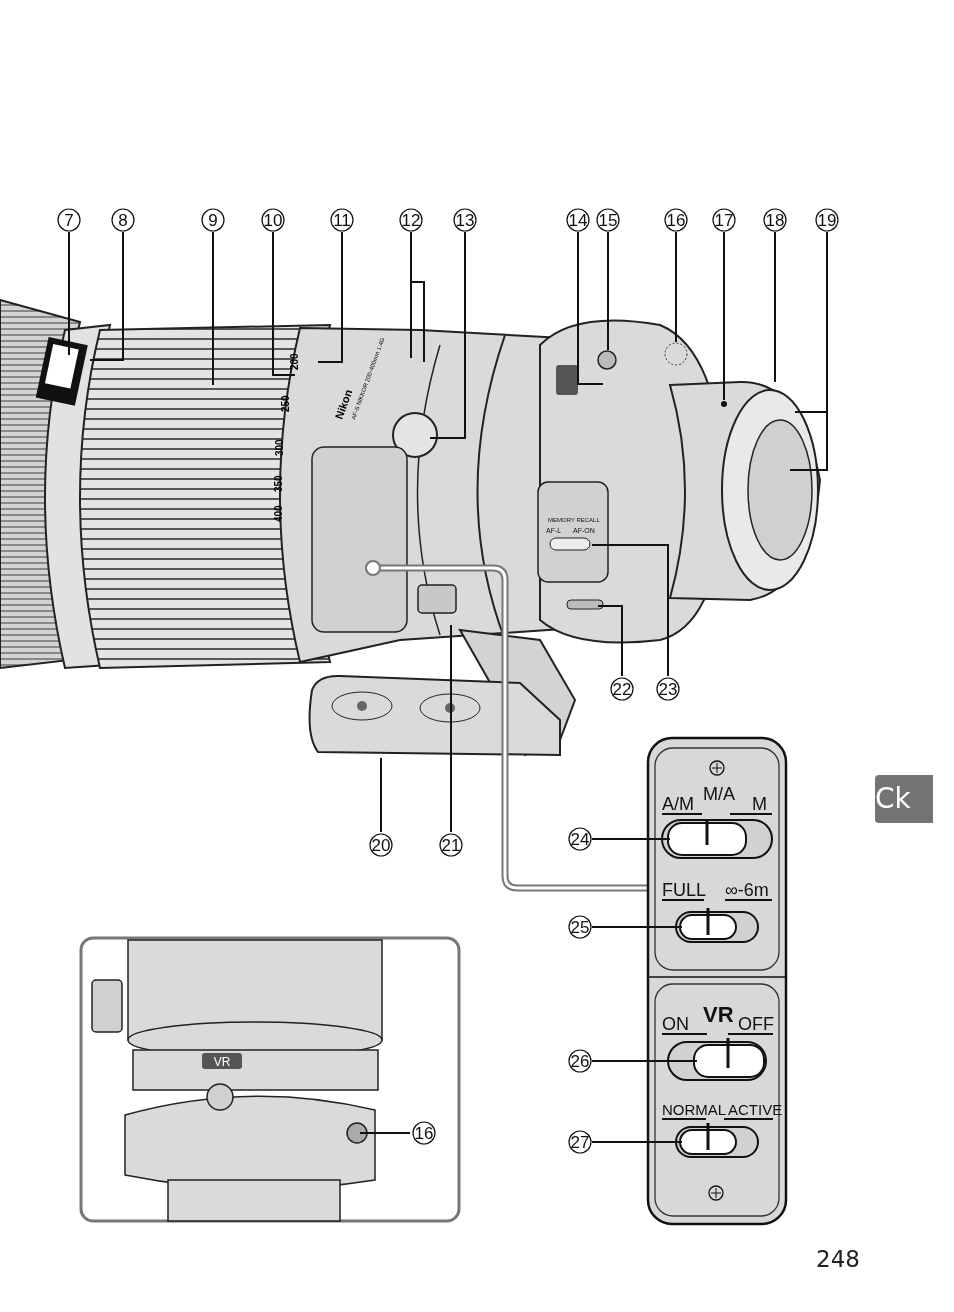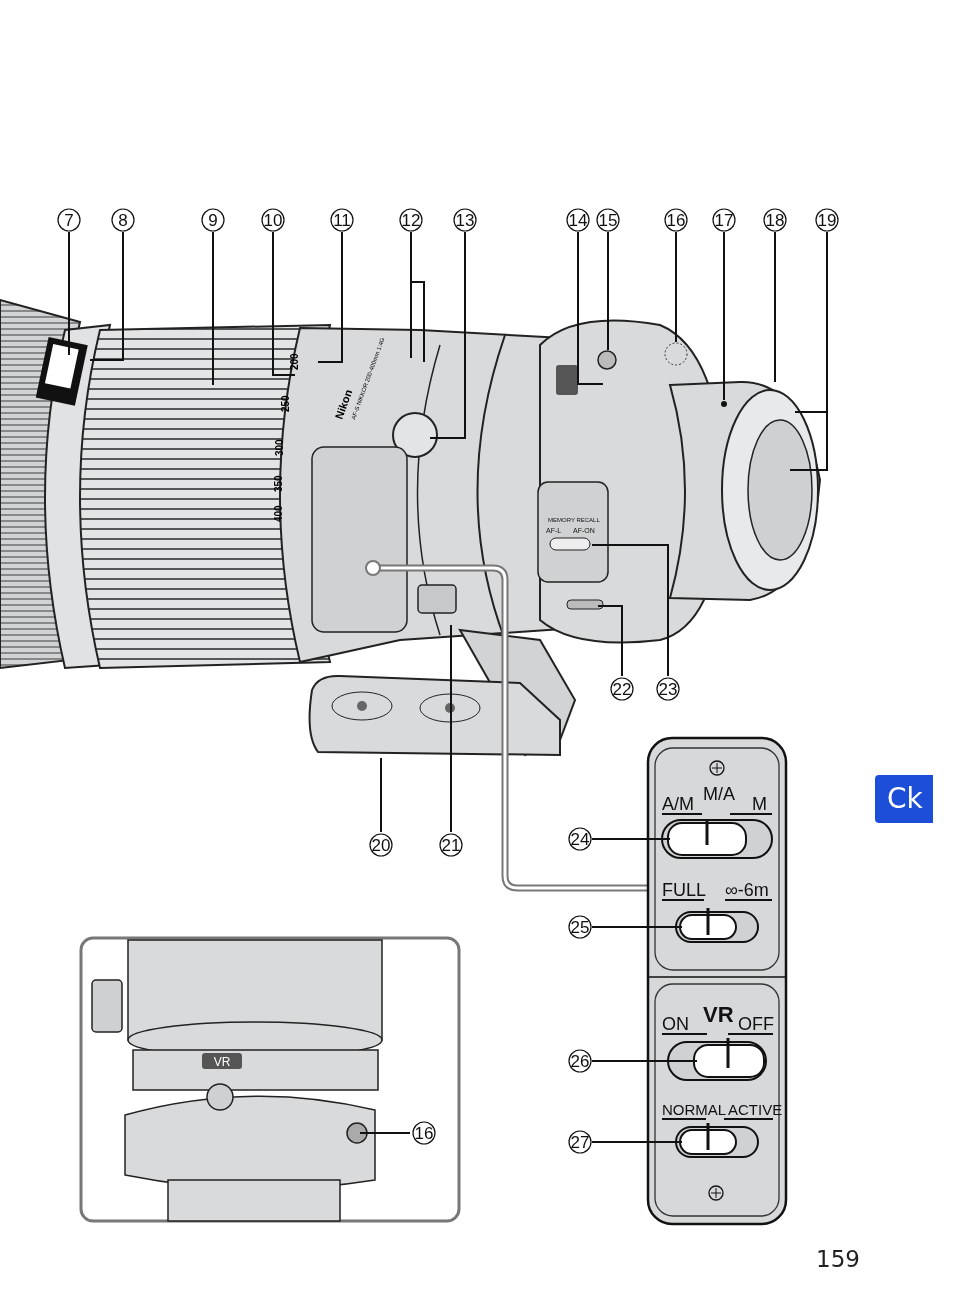--- a/index.html
+++ b/index.html
@@ -2,23 +2,23 @@
 <html><head>
 <meta charset="utf-8">
 <style>
   html, body { margin: 0; padding: 0; background: #ffffff; }
   body { width: 954px; height: 1312px; position: relative; overflow: hidden;
          font-family: "Liberation Sans", sans-serif; color: #1a1a1a; }
   svg text { font-family: "Liberation Sans", sans-serif; }
   .callout-num { font-size: 17px; fill: #111; }
   .panel-label { font-size: 18px; fill: #111; }
   #section-tab { position: absolute; left: 875px; top: 775px; width: 58px; height: 48px;
-                 background: #1d4ed8; border-radius: 4px 0 0 4px; color: #fff;
+                 background: #737373; border-radius: 4px 0 0 4px; color: #fff;
                  font-family: "DejaVu Sans", sans-serif; font-size: 28px; line-height: 48px;
-                 padding-left: 12px; box-sizing: border-box; }
+                 padding-left: 0; box-sizing: border-box; }
   #page-number { position: absolute; left: 816px; top: 1246px; font-size: 23px;
                  font-family: "DejaVu Sans", sans-serif; color: #222; }
 </style>
 </head>
 <body>
 
 <svg width="954" height="1312" viewBox="0 0 954 1312" style="position:absolute;left:0;top:0">
   <defs>
     <pattern id="ribs" width="8" height="10" patternUnits="userSpaceOnUse">
       <rect width="8" height="10" fill="#e3e4e5"></rect>
@@ -276,13 +276,13 @@
     <circle cx="357" cy="1133" r="10" fill="#aaa" stroke="#222" stroke-width="1.5"></circle>
     <line x1="360" y1="1133" x2="410" y2="1133" stroke="#111" stroke-width="2"></line>
     <g>
         <circle cx="424" cy="1133" r="11" fill="#fff" stroke="#111" stroke-width="1.2"></circle>
         <text class="callout-num" x="424" y="1139" text-anchor="middle" font-size="14">16</text>
       </g>
   </g>
 </svg>
 
 <div id="section-tab">Ck</div>
-<div id="page-number">159</div>
+<div id="page-number">248</div>
 
 </body></html>

